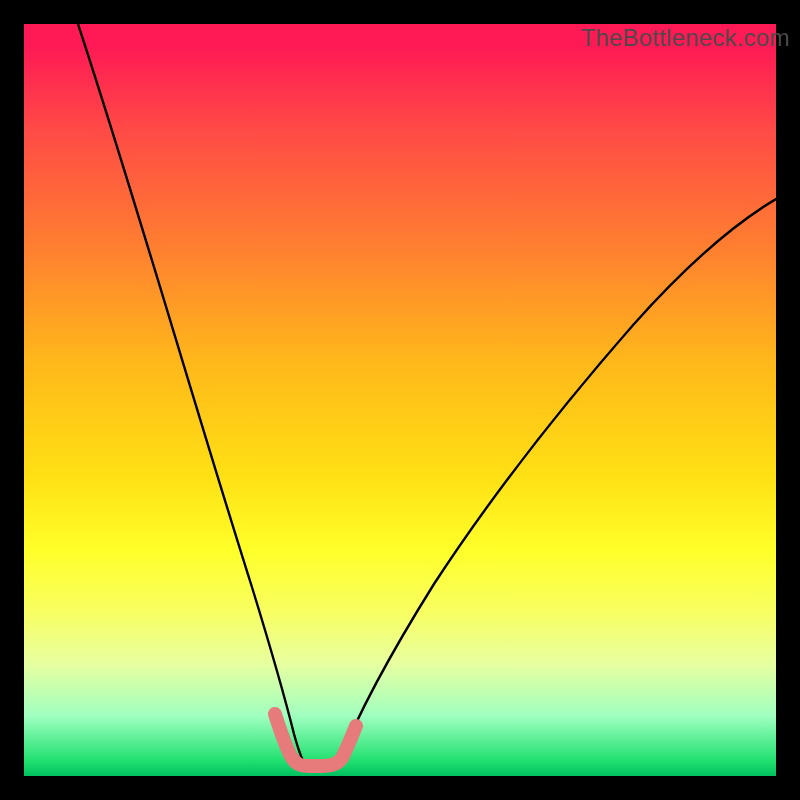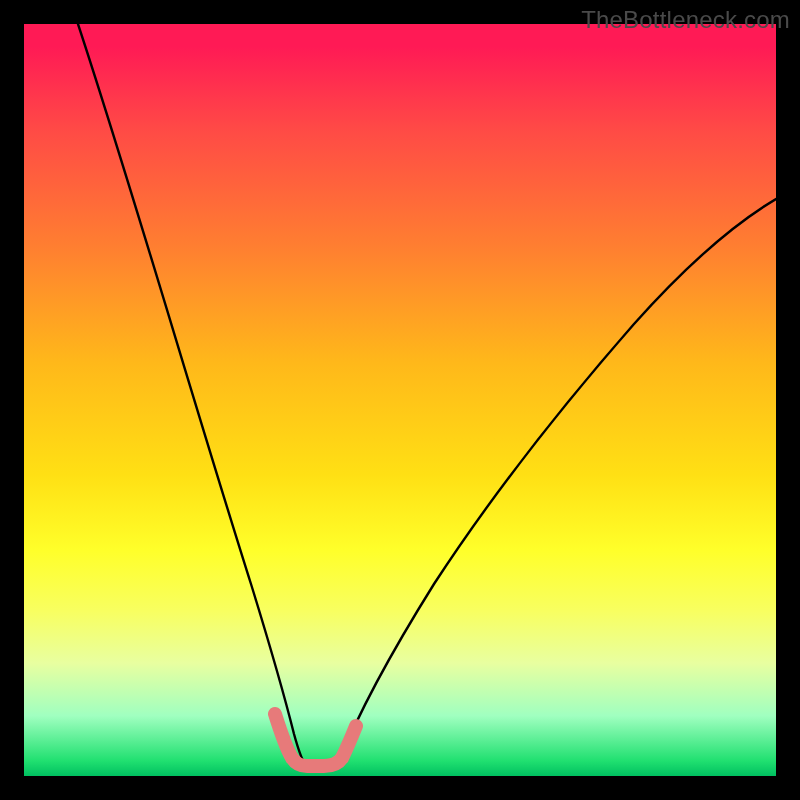--- a/index.html
+++ b/index.html
@@ -20,21 +20,21 @@
       #ffff2a 70%,
       #f8ff60 78%,
       #e8ffa0 85%,
       #a0ffc0 92%,
       #20e070 98%,
       #00c060 100%
     );
   }
   .watermark {
     position: absolute;
-    top: 6px;
+    top: 24px;
     right: 10px;
     font-family: Arial, Helvetica, sans-serif;
     font-size: 24px;
     font-weight: 500;
     color: #4a4a4a;
     letter-spacing: 0.2px;
     z-index: 10;
   }
   svg.curves {
     position: absolute;

